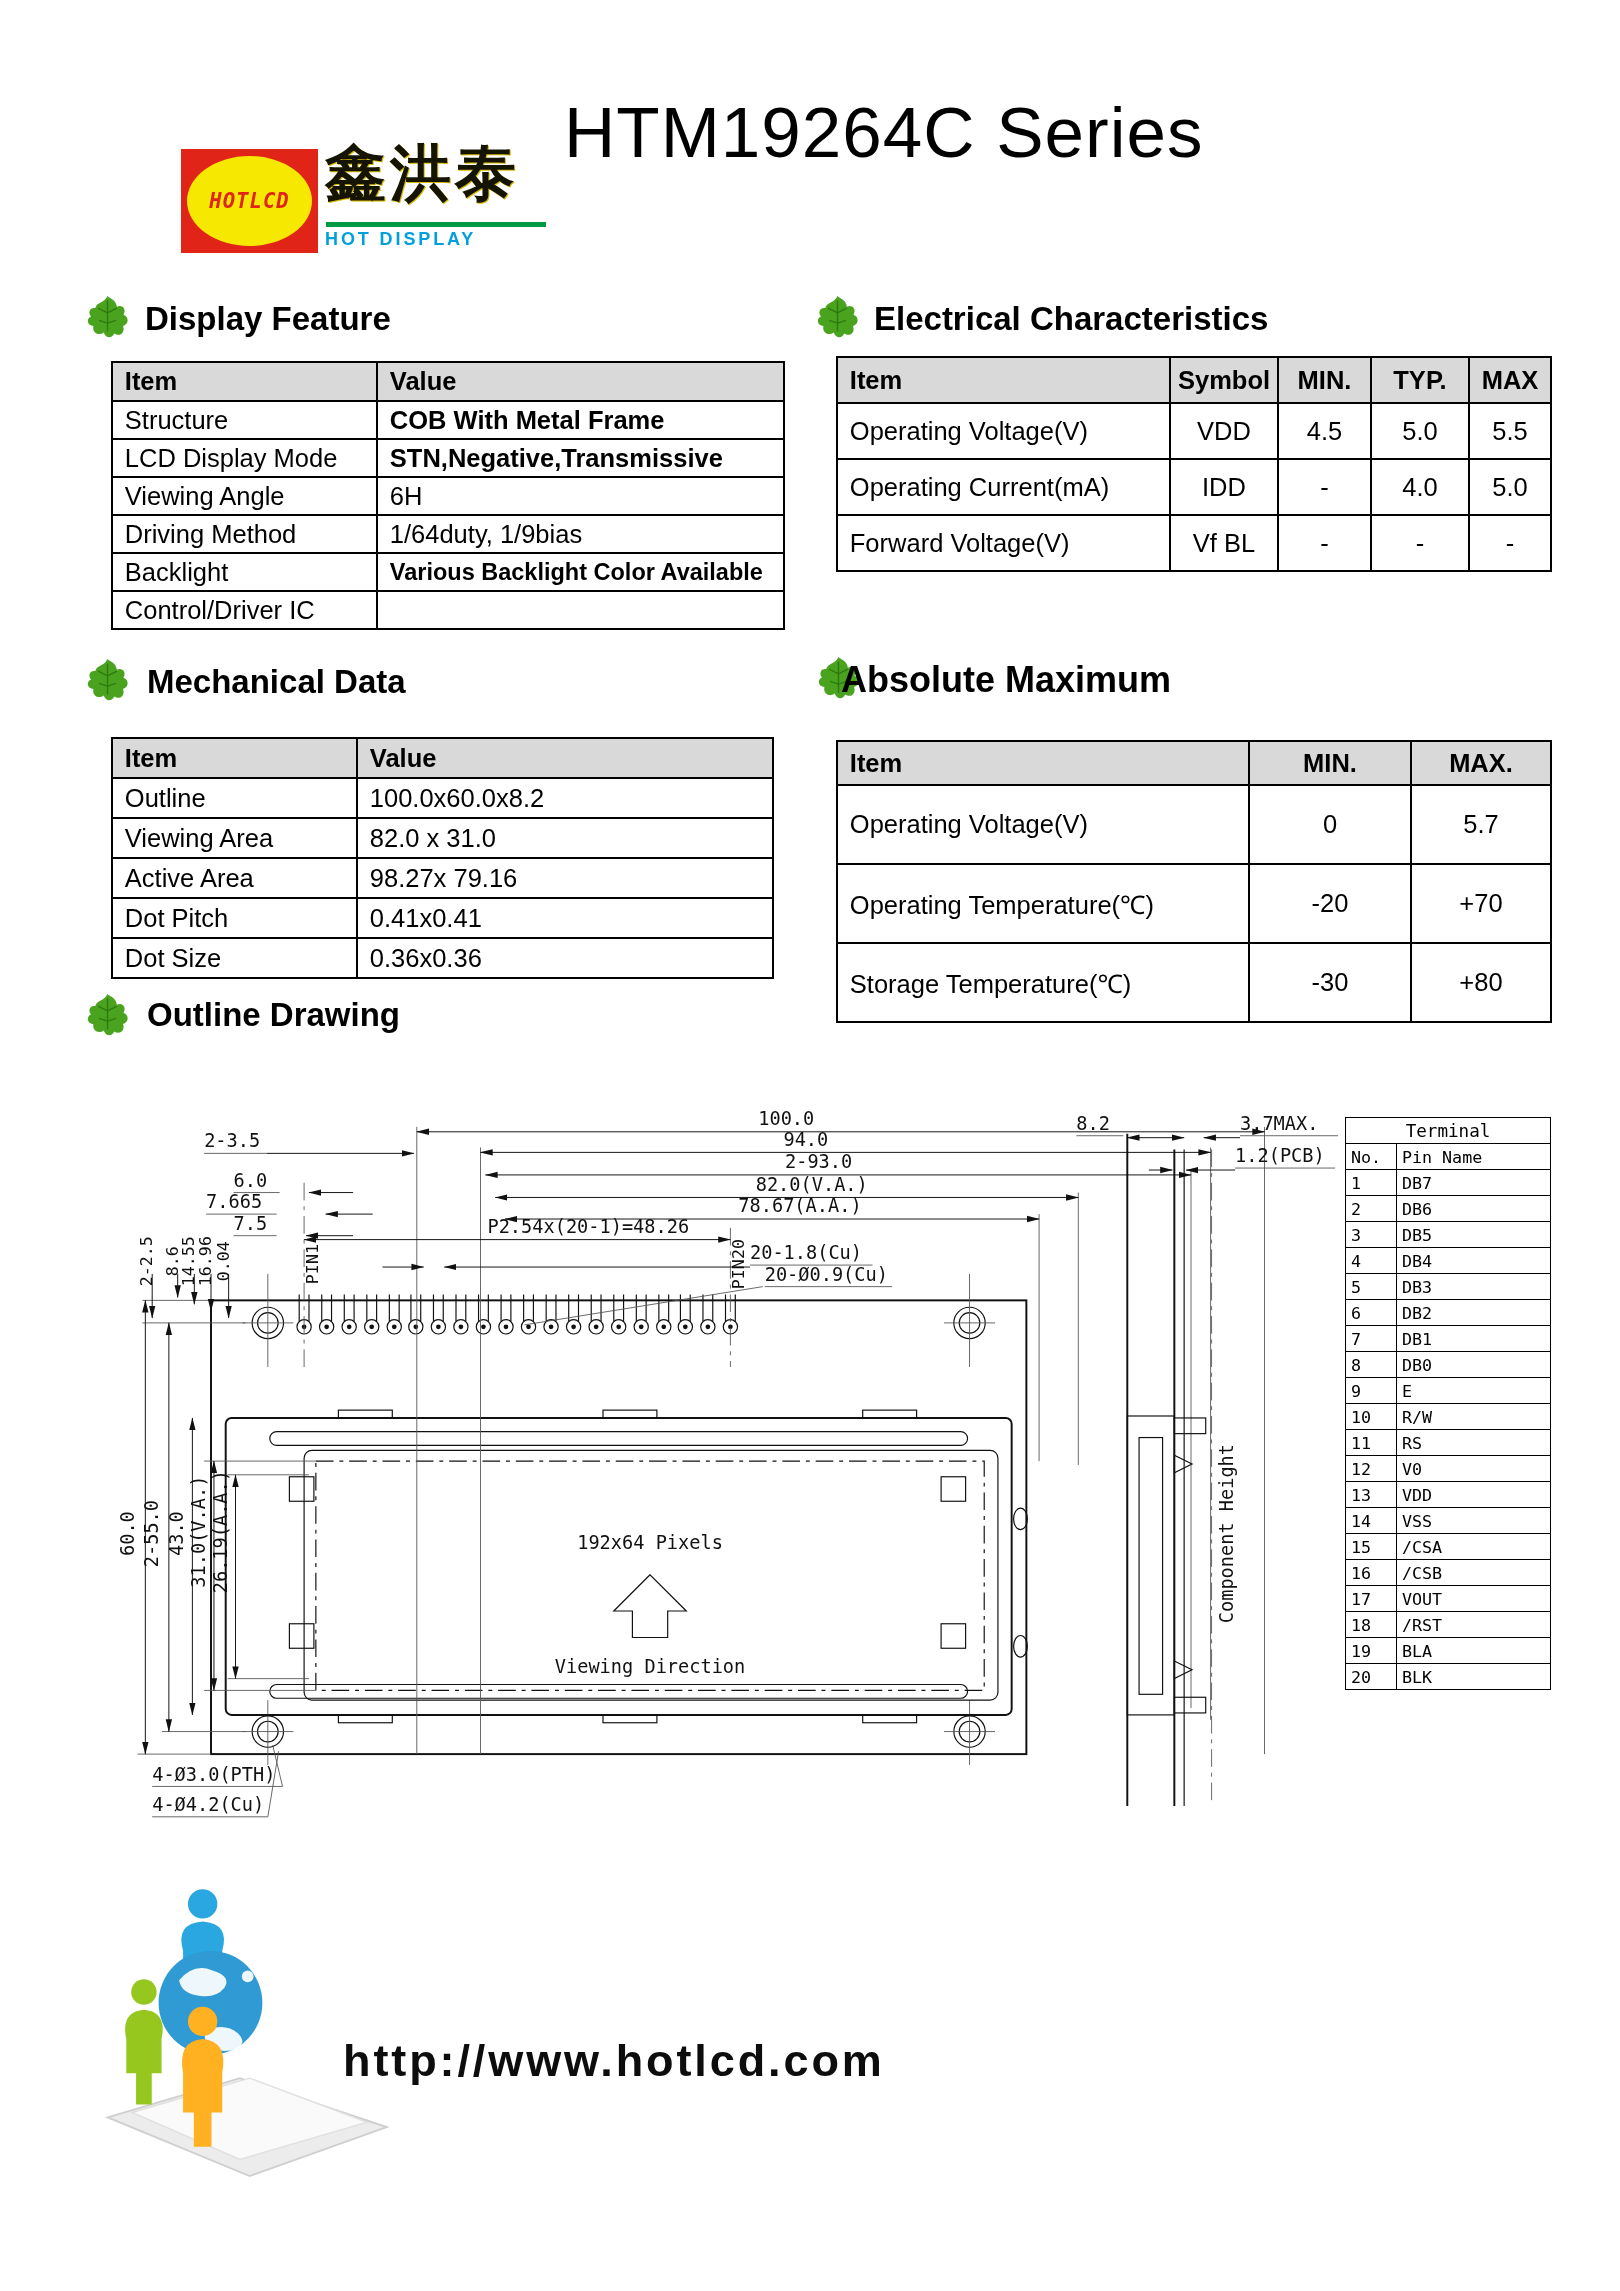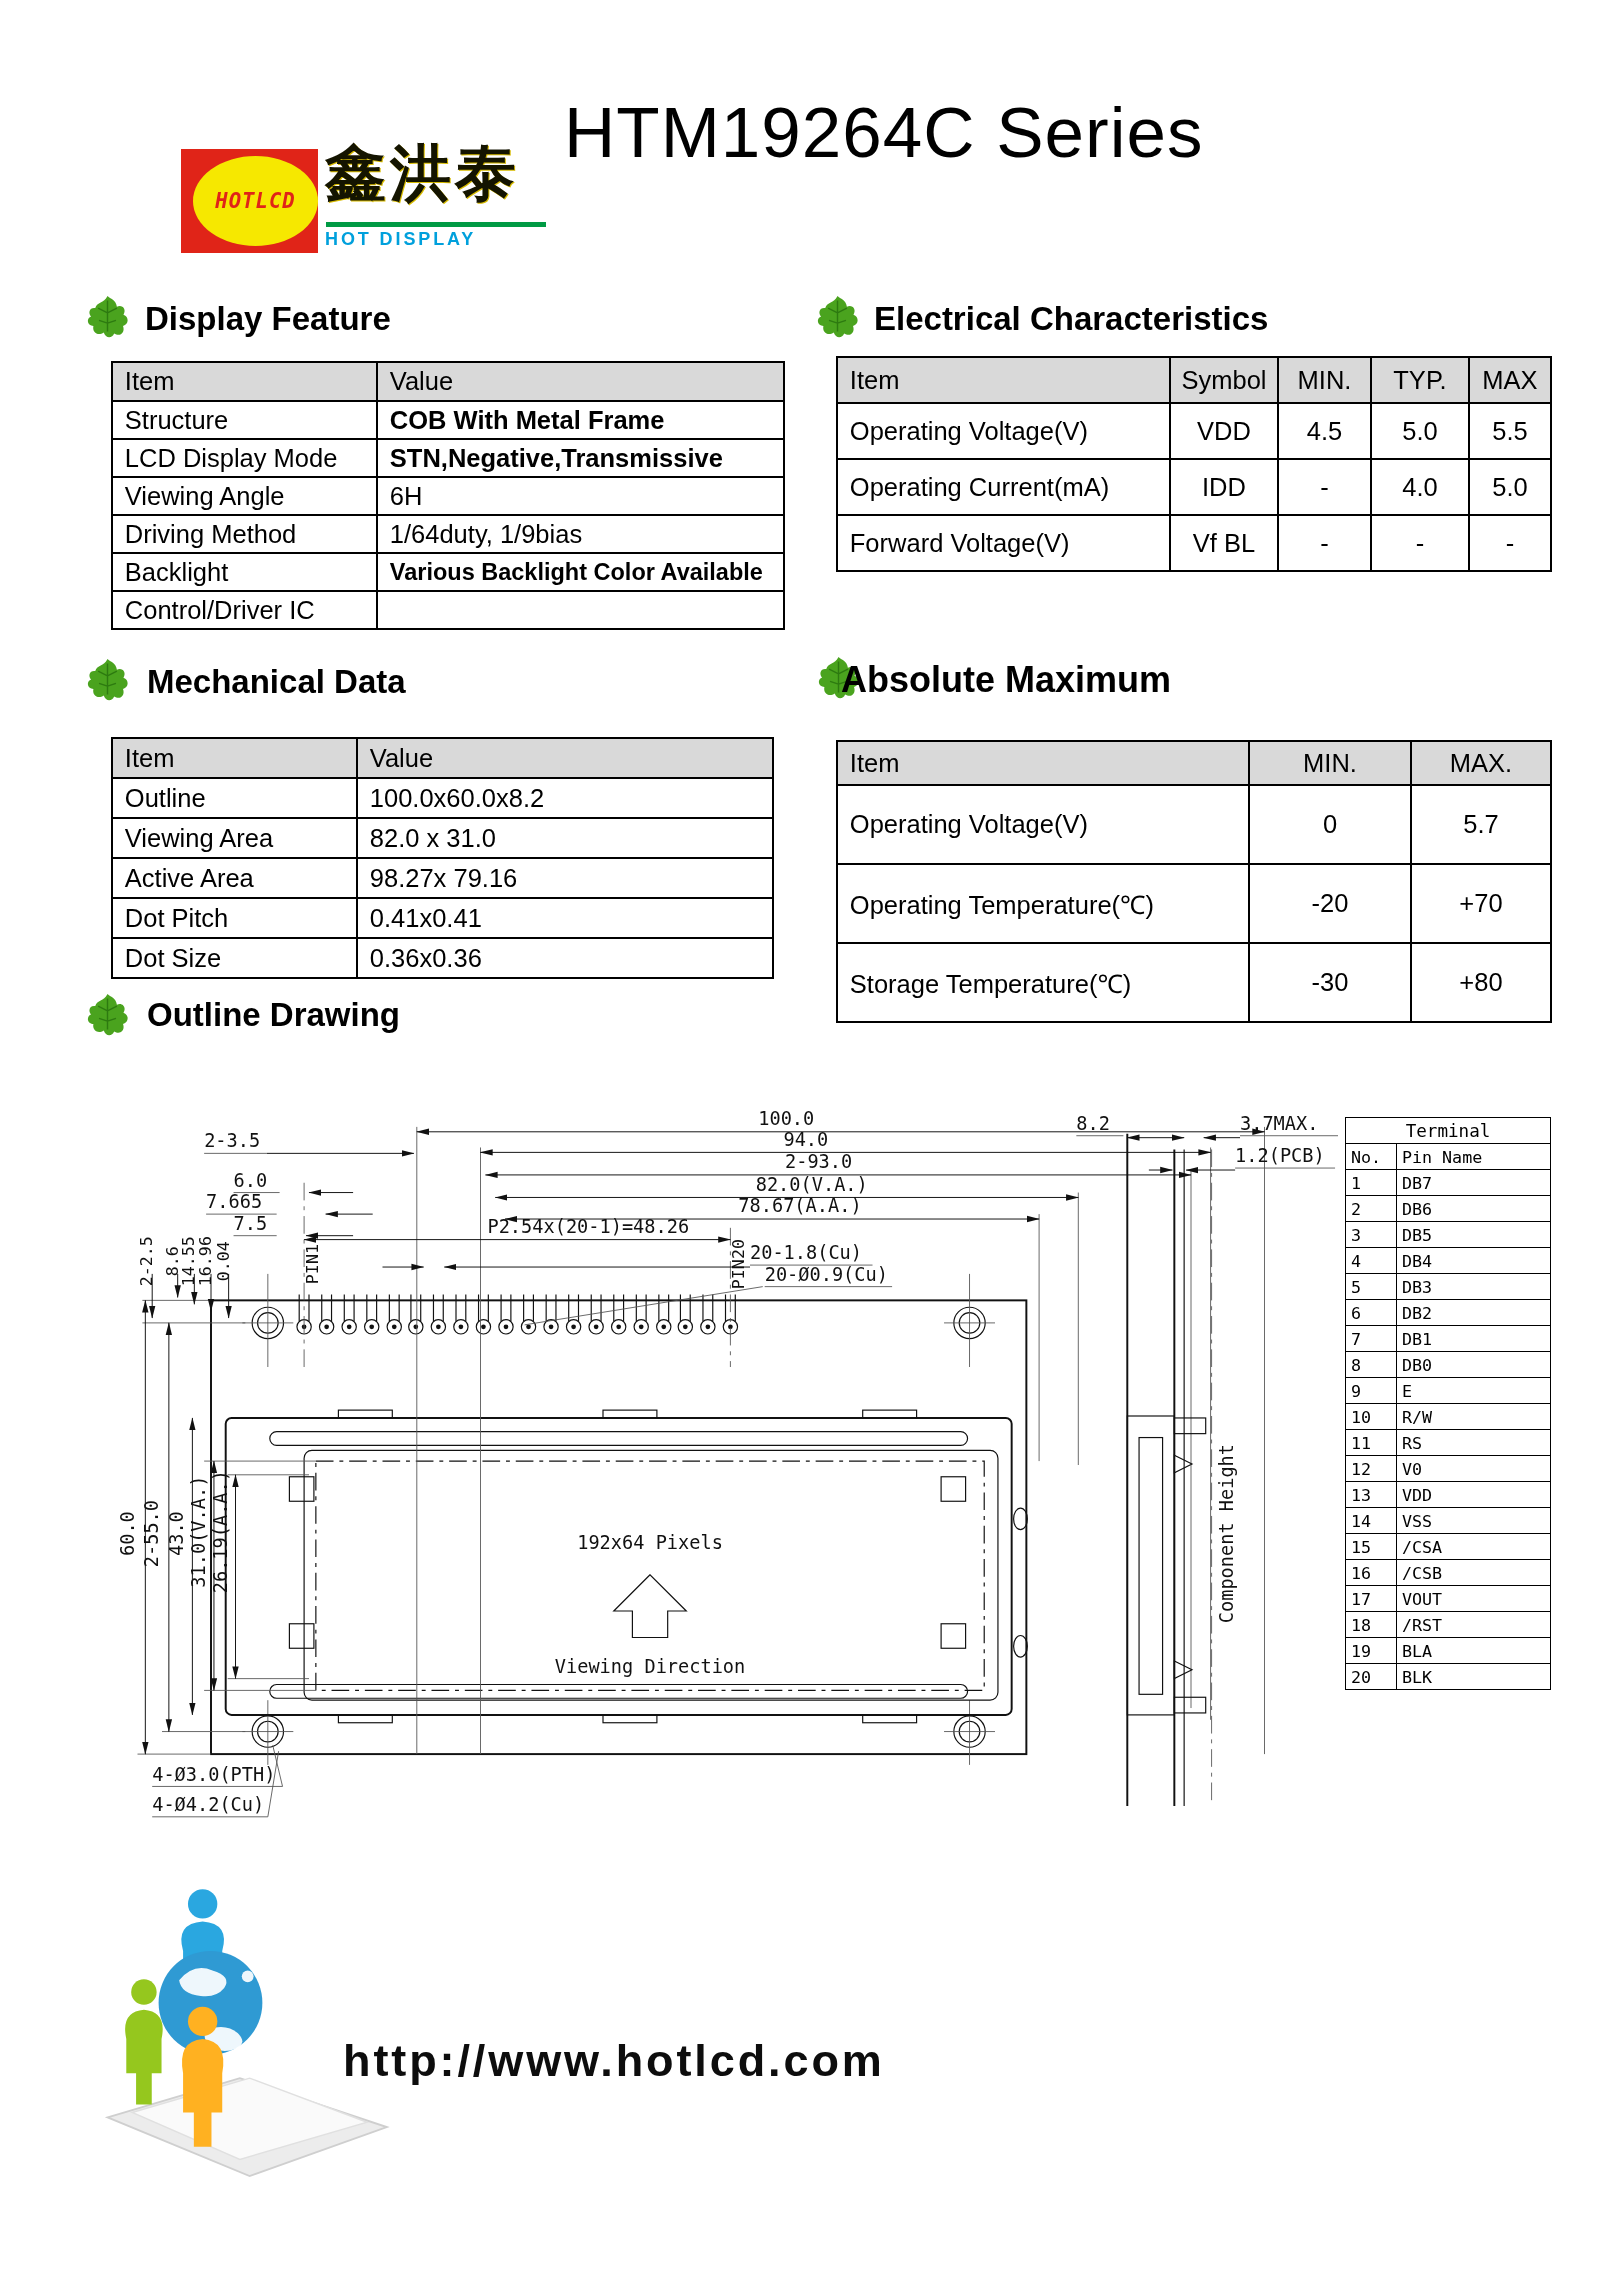--- a/index.html
+++ b/index.html
@@ -2,40 +2,40 @@
 <html><head>
 <meta charset="utf-8">
 <style>
   html,body{margin:0;padding:0;background:#888;}
   .page{position:relative;width:1620px;height:2292px;background:#ffffff;
         font-family:"Liberation Sans",sans-serif;color:#000;overflow:hidden;margin:0 auto;}
   .abs{position:absolute;}
 
   
   .logo-box{left:181px;top:149px;width:137px;height:104px;background:#e02418;
-            display:flex;align-items:center;justify-content:flex-end;}
+            display:flex;align-items:center;justify-content:center;}
   .logo-ellipse{width:125px;height:90px;background:#f6e800;border-radius:50%;
                 display:flex;align-items:center;justify-content:center;}
   .logo-mark{font-family:"DejaVu Sans Mono",monospace;font-weight:bold;font-style:italic;
              font-size:20.6px;color:#e02418;letter-spacing:1px;}
   .logo-cjk{left:325px;top:143px;font-size:61px;font-weight:bold;color:#141400;
             letter-spacing:3.9px;line-height:1;text-shadow:1px 1px 0 #d7bb00;}
   .logo-underline{left:326px;top:222px;width:220px;height:4.9px;}
   .logo-tagline{left:325px;top:229px;font-size:18px;font-weight:bold;letter-spacing:2.9px;}
   .doc-title{left:564px;top:92px;font-size:71px;color:#000;letter-spacing:1px;white-space:nowrap;}
 
   
   .sect-title{font-size:33px;font-weight:bold;white-space:nowrap;}
   .sect-title.big{font-size:36px;}
 
   
   table.dt{border-collapse:collapse;table-layout:fixed;background:#fff;}
   .dt th,.dt td{border:2px solid #000;padding:0 11.8px;font-size:25.5px;vertical-align:middle;
                 text-align:left;overflow:hidden;white-space:nowrap;}
-  .dt th{background:#d9d9d9;font-weight:normal;}
+  .dt th{background:#d9d9d9;font-weight:bold;}
   .dt td.c,.dt th.c{text-align:center;padding:0 3.9px;}
   .dt td.b{font-weight:bold;margin-top:38px;}
   .dt td.sm{font-size:23.5px;font-weight:bold;}
   .df tr{height:38px;} .df tr.h{height:39px;}
   .el tr{height:56px;} .el tr.h{height:46px;}
   .md tr{height:40px;} .md tr.h{height:40px;}
   .am tr{height:79px;} .am tr.h{height:44px;}
 
   
   svg text{font-family:"DejaVu Sans Mono",monospace;font-size:19px;fill:#111;}

